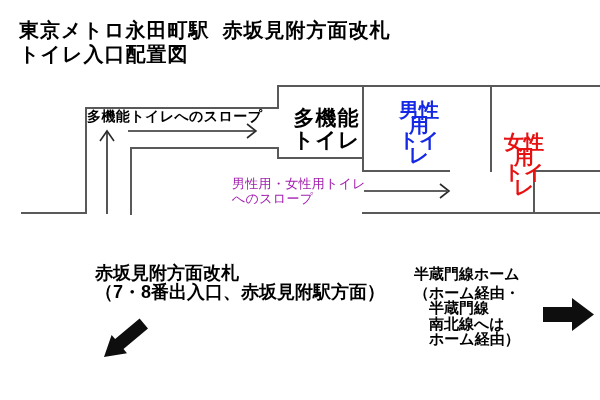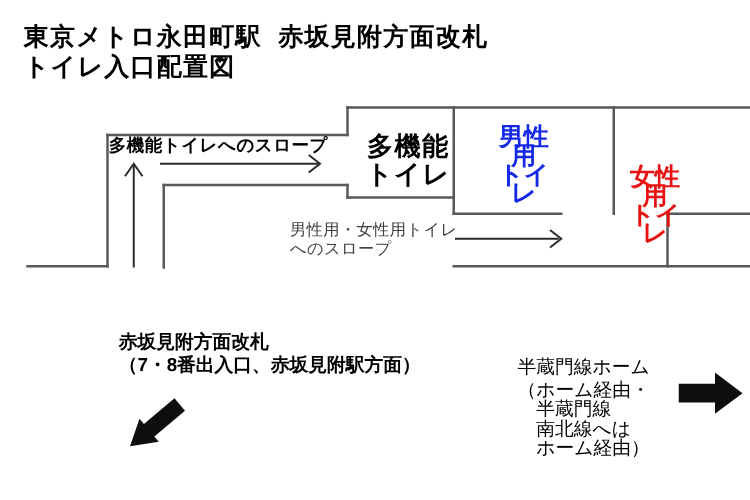--- a/index.html
+++ b/index.html
@@ -12,24 +12,24 @@
   
   .title{left:19px;top:18px;font-size:20px;font-weight:bold;line-height:24px;letter-spacing:1px;}
   
   .wall{position:absolute;background:#595959;}
   
   .slope1{left:87px;top:108px;font-size:14px;font-weight:bold;letter-spacing:0.4px;font-family:Liberation Serif, serif;}
   .multi{left:283px;top:107px;width:87px;text-align:center;font-size:21px;line-height:22px;font-weight:bold;letter-spacing:1px;}
   .room{top:103px;width:54px;text-align:center;font-size:20px;line-height:15px;font-weight:bold;}
   .mens{left:392px;color:#1428e6;}
   .womens{left:497px;color:#e81111;margin-top:32px;}
-  .slope2{left:232px;top:176px;font-size:13px;line-height:15px;color:#404040;letter-spacing:0.3px;}
+  .slope2{left:232px;top:176px;font-size:13px;line-height:15px;color:#a21caf;letter-spacing:0.3px;}
   
-  .gate{left:95px;top:264px;font-size:15px;line-height:19px;font-weight:bold;}
-  .platform{left:414px;top:266px;font-size:15px;line-height:15.5px;font-weight:normal;margin-top:20px;}
+  .gate{left:95px;top:264px;font-size:18px;line-height:19px;font-weight:bold;}
+  .platform{left:414px;top:266px;font-size:15px;line-height:15.5px;font-weight:bold;}
   .platform .first{margin-bottom:3px;}
   svg{position:absolute;left:0;top:0;}
   .thin{stroke:#2b2b2b;stroke-width:1.6;fill:none;}
   .thick{fill:#0e0e0e;stroke:none;}
 </style>
 </head>
 <body>
 
 <div class="page">
 

